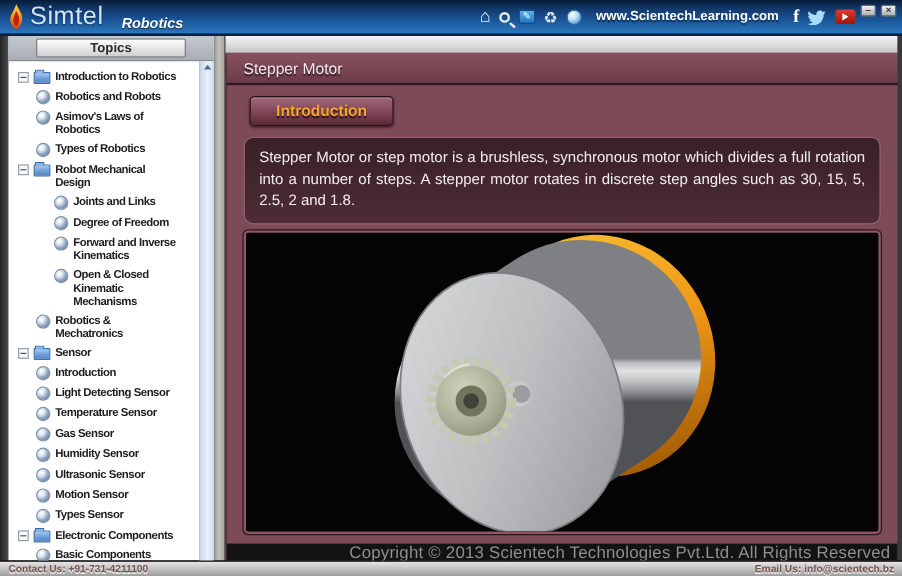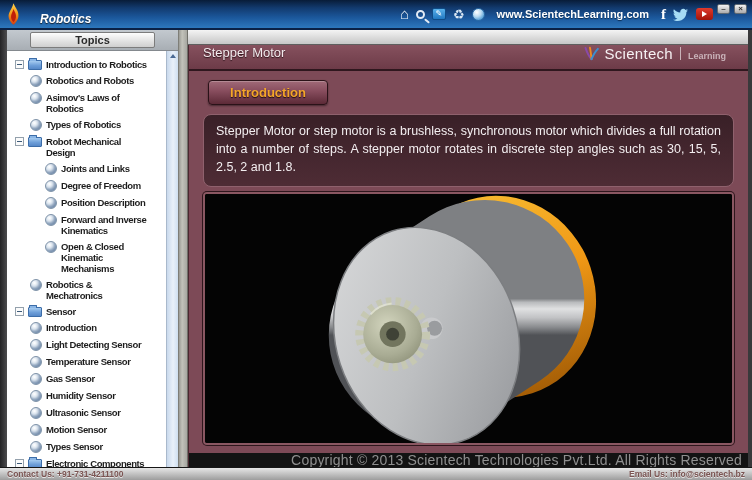--- a/index.html
+++ b/index.html
@@ -66,21 +66,21 @@
   .sarrow { width:0; height:0; margin:3px auto 0; border-left:3.5px solid transparent;
      border-right:3.5px solid transparent; border-bottom:4px solid #4a6a94; }
 
   
   .divider { flex:0 0 9px; background:linear-gradient(90deg,#9b9b95,#c2c2ba 40%,#a6a6a0); border-right:1px solid #6f6f69; }
 
   
   .content { flex:1; display:flex; flex-direction:column; min-width:0; background:#7d4a57; }
   .toolstrip { flex:0 0 15px; background:linear-gradient(#f4f4f4,#c6c6c6); border-bottom:1px solid #5e5e5e; }
   .panel { flex:1; display:flex; flex-direction:column; min-height:0; background:#7d4a57; border-left:1px solid #4b2830; }
-  .titlebar { flex:0 0 26px; display:flex; align-items:flex-start; padding:0 22px 0 14px;
+  .titlebar { flex:0 0 26px; display:flex; align-items:center; padding:0 10px 0 14px;
      background:linear-gradient(#86515e,#6d3b48); border-bottom:2px solid #2f171e; }
   .page-title { font-size:13px; color:#f3eaed; text-shadow:0 1px 1px #2a1218; }
   .titlebar .spacer { flex:1; }
   .slogo { display:flex; align-items:center; gap:4px; }
   .slogo svg { width:17px; height:16px; }
   .slogo .sname { font-size:15px; color:#f6f1f3; letter-spacing:.3px; }
   .slogo .sdiv { width:1px; height:13px; background:#c8b3b9; margin:0 3px; }
   .slogo .stag { font-size:9px; font-weight:bold; color:#c9b2b9; margin-top:4px; }
 
   .body { flex:1; display:flex; flex-direction:column; min-height:0; padding:9px 14px 8px; }
@@ -114,20 +114,21 @@
       <defs>
         <linearGradient id="flg" x1="0" y1="0" x2="0" y2="1">
           <stop offset="0" stop-color="#ffd24a"></stop>
             <stop offset=".5" stop-color="#f59a1c"></stop>
             <stop offset="1" stop-color="#d33a10"></stop>
         </linearGradient>
       </defs>
       <path d="M8,0 C10.5,6 14,8.5 13.2,14.5 C12.5,19.5 8,23 8,23 C8,23 3.2,19.5 2.8,14.5 C2.4,9.5 6,7 8,0Z" fill="url(#flg)"></path>
       <path d="M8,6 C9.5,9.5 11,11 10.6,14.8 C10.3,17.8 8,20 8,20 C8,20 5.6,17.8 5.4,14.8 C5.2,11.5 7,9.5 8,6Z" fill="#c21f08"></path>
     </svg>
+    <span class="brand">Simtel</span>
     <span class="product">Robotics</span>
     <span class="spacer"></span>
     <div class="hicons">
       <span class="hic home-g">⌂</span>
       <span class="hic mag"></span>
       <span class="hic scredit">✎</span>
       <span class="hic refresh-g">♻</span>
       <span class="hic webglobe"></span>
       <span class="url">www.ScientechLearning.com</span>
       <span class="hic fb">f</span>
@@ -192,25 +193,20 @@
               <span class="globe"></span>
               <span class="lbl">Joints and Links</span>
             </div>
 
             <div class="tree-row node-leaf" style="--indent: 2;">
 
               <span class="globe"></span>
               <span class="lbl">Degree of Freedom</span>
             </div>
 
-            <div class="tree-row node-leaf" style="--indent: 2;">
-
-              <span class="globe"></span>
-              <span class="lbl">Position Description</span>
-            </div>
 
             <div class="tree-row node-leaf" style="--indent: 2;">
 
               <span class="globe"></span>
               <span class="lbl">Forward and Inverse Kinematics</span>
             </div>
 
             <div class="tree-row node-leaf" style="--indent: 2;">
 
               <span class="globe"></span>
@@ -302,30 +298,20 @@
     </div>
 
     <div class="divider"></div>
 
     <div class="content">
       <div class="toolstrip"></div>
       <div class="panel">
         <div class="titlebar">
           <span class="page-title">Stepper Motor</span>
           <span class="spacer"></span>
-          <div class="slogo">
-            <svg viewBox="0 0 20 18">
-              <path d="M3,2 C5,8 8,13 10,15" stroke="#8a4aa8" stroke-width="2.4" fill="none" stroke-linecap="round"></path>
-              <path d="M10,15 C9.4,9.5 9,5 8.2,1.5" stroke="#f08a20" stroke-width="2.2" fill="none" stroke-linecap="round"></path>
-              <path d="M10,15 C12.5,9.5 15,5.5 17.5,3" stroke="#3a8fd0" stroke-width="2.4" fill="none" stroke-linecap="round"></path>
-            </svg>
-            <span class="sname">Scientech</span>
-            <span class="sdiv"></span>
-            <span class="stag">Learning</span>
-          </div>
         </div>
 
         <div class="body">
           <div class="tab-btn">Introduction</div>
           <div class="desc">Stepper Motor or step motor is a brushless, synchronous motor which divides a full rotation into a number of steps. A stepper motor rotates in discrete step angles such as 30, 15, 5, 2.5, 2 and 1.8.</div>
 
           <div class="media">
             <svg viewBox="0 0 528 252" preserveAspectRatio="none">
               <defs>
                 <linearGradient id="wall" x1="0" y1="0" x2="0" y2="1">

